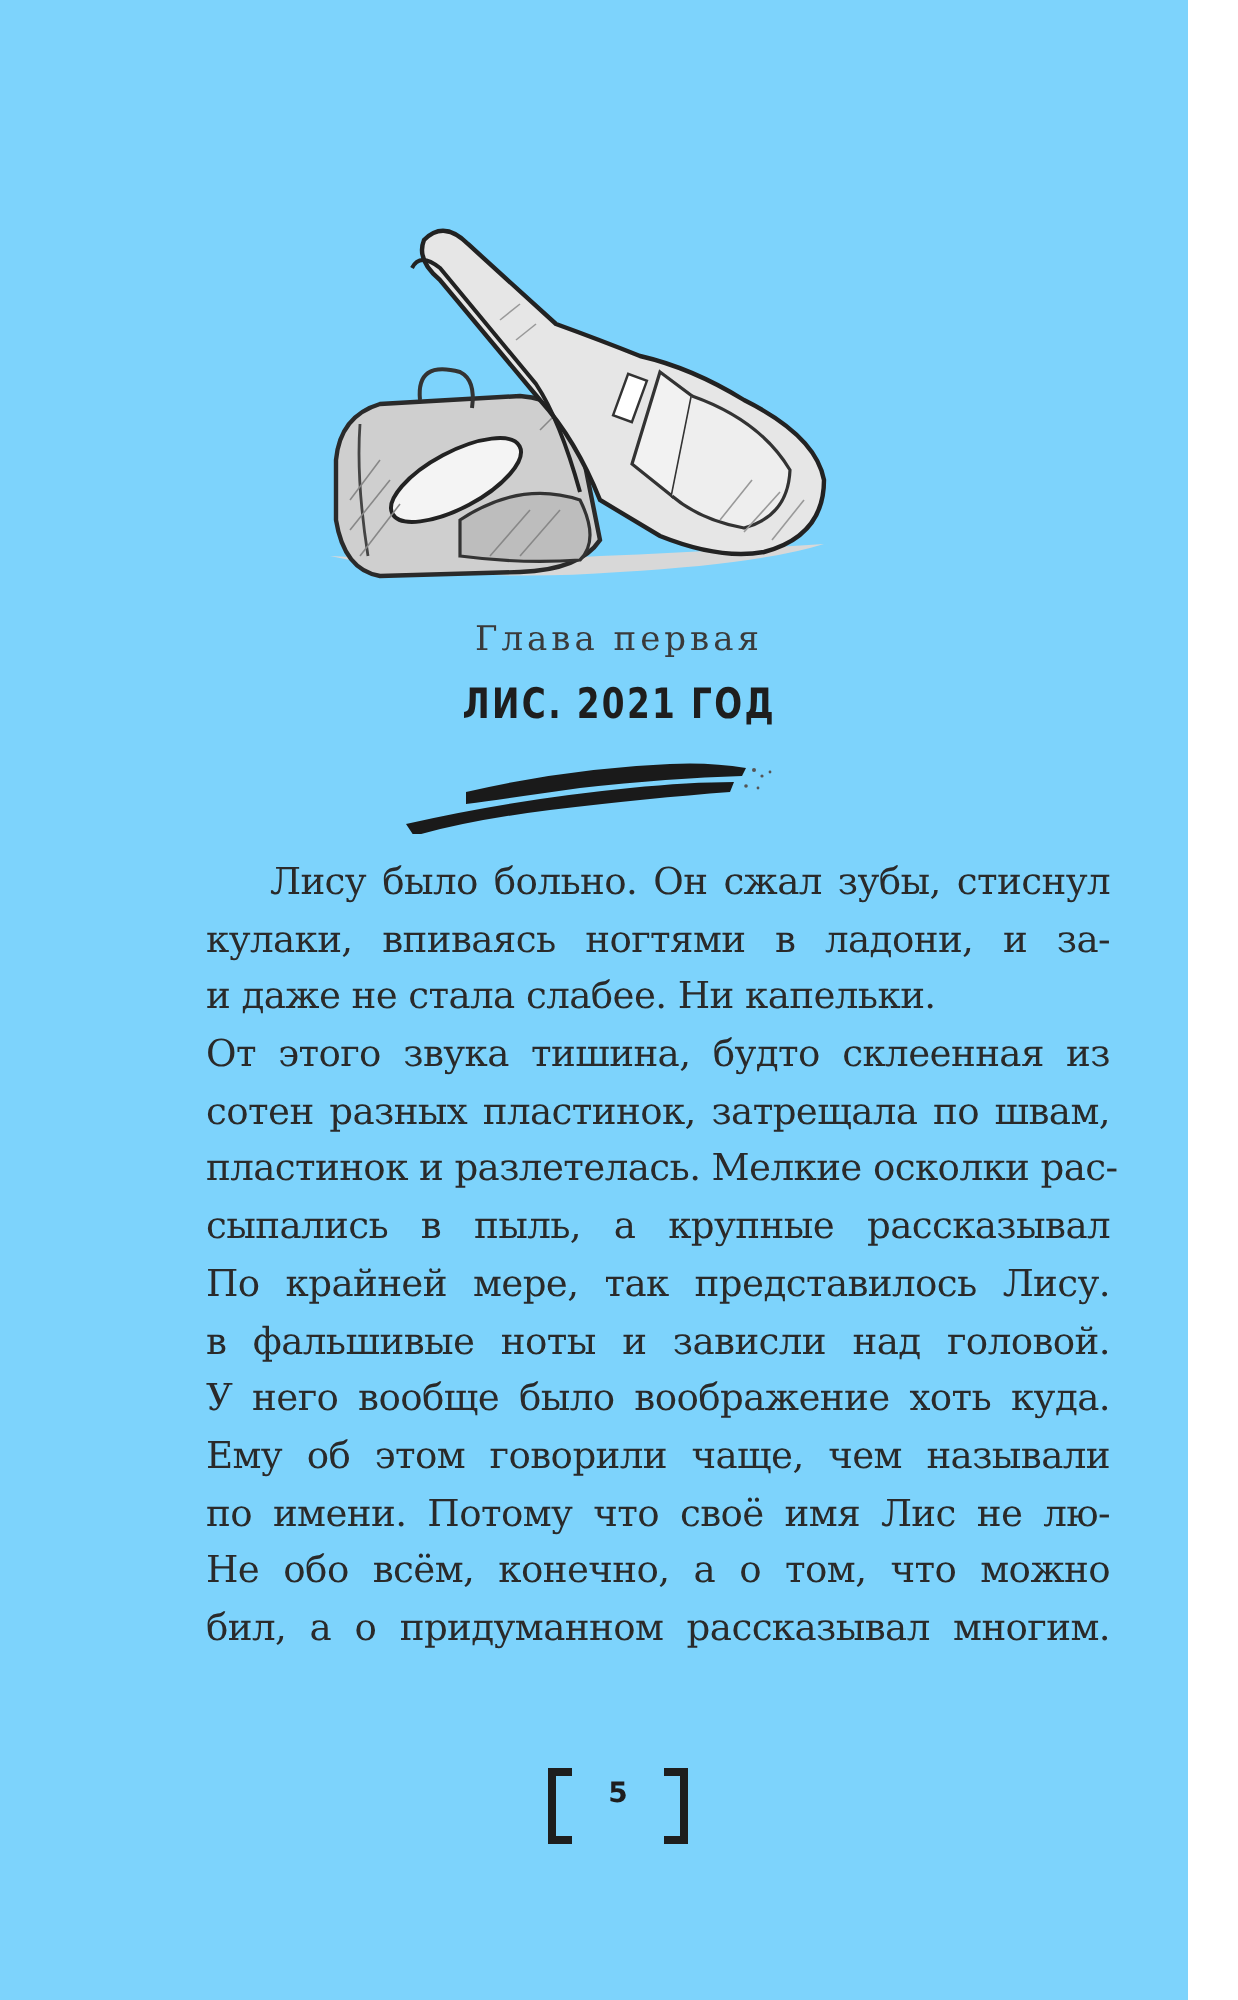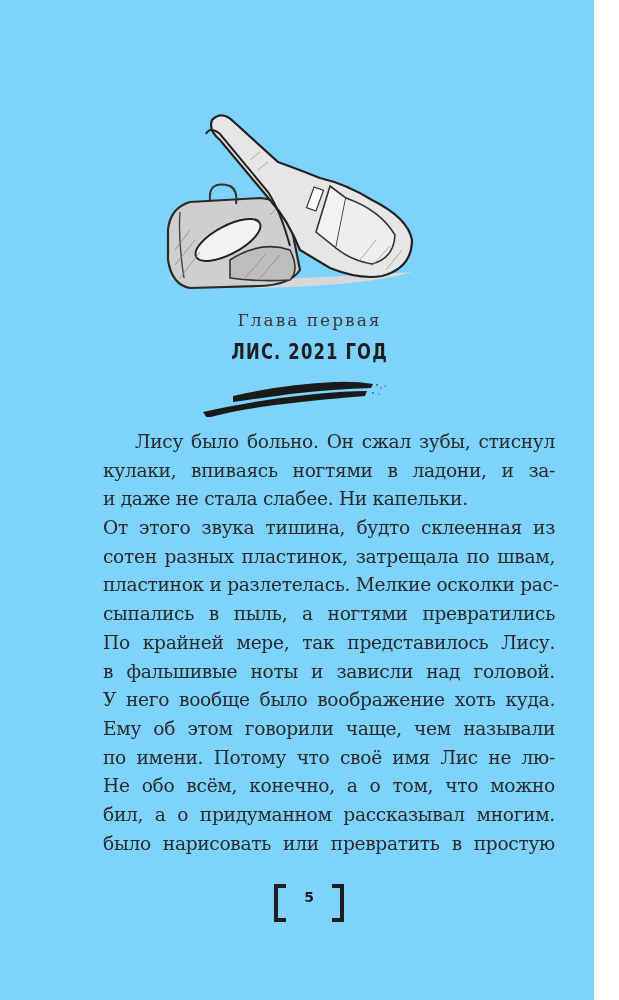--- a/index.html
+++ b/index.html
@@ -87,29 +87,28 @@
     </g>
   </svg>
 
   <div class="body-text">
     <span class="line indent">Лису было больно. Он сжал зубы, стиснул</span>
     <span class="line">кулаки, впиваясь ногтями в ладони, и за-</span>
     <span class="line last">и даже не стала слабее. Ни капельки.</span>
     <span class="line">От этого звука тишина, будто склеенная из</span>
     <span class="line">сотен разных пластинок, затрещала по швам,</span>
     <span class="line">пластинок и разлетелась. Мелкие осколки рас-</span>
-    <span class="line">сыпались в пыль, а ногтями превратились</span>
+    <span class="line">сыпались в пыль, а крупные рассказывал</span>
     <span class="line">По крайней мере, так представилось Лису.</span>
     <span class="line">в фальшивые ноты и зависли над головой.</span>
     <span class="line">У него вообще было воображение хоть куда.</span>
     <span class="line">Ему об этом говорили чаще, чем называли</span>
     <span class="line">по имени. Потому что своё имя Лис не лю-</span>
     <span class="line">Не обо всём, конечно, а о том, что можно</span>
     <span class="line">бил, а о придуманном рассказывал многим.</span>
-    <span class="line">было нарисовать или превратить в простую</span>
   </div>
 
   <div class="folio">
     <span class="bracket left"></span>
     <span class="folio-num">5</span>
     <span class="bracket right"></span>
   </div>
 </div>
 
 </body></html>

